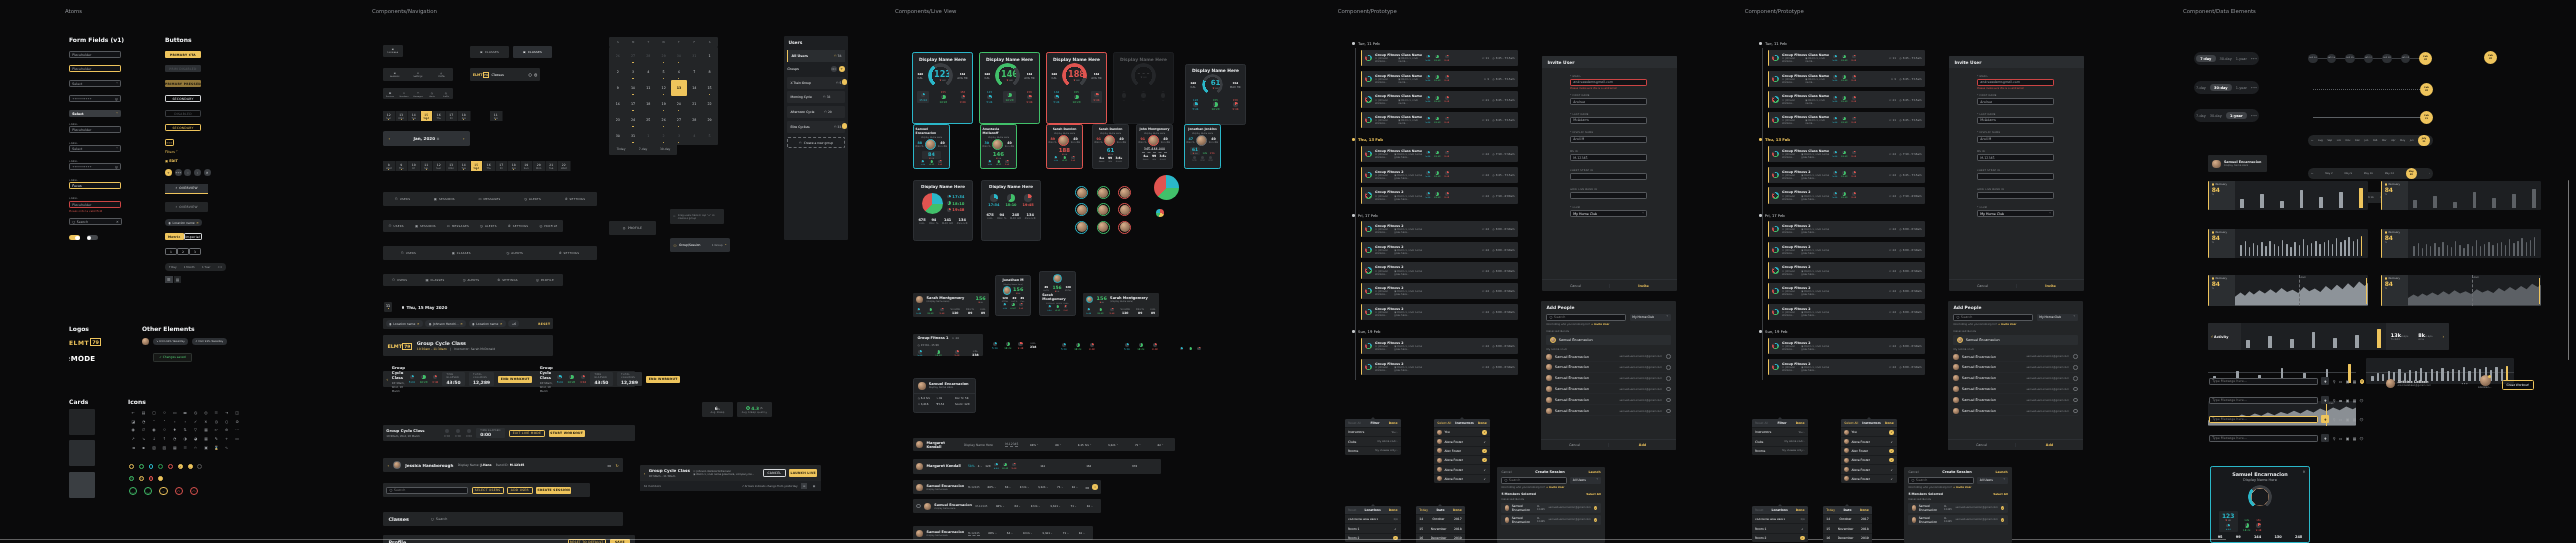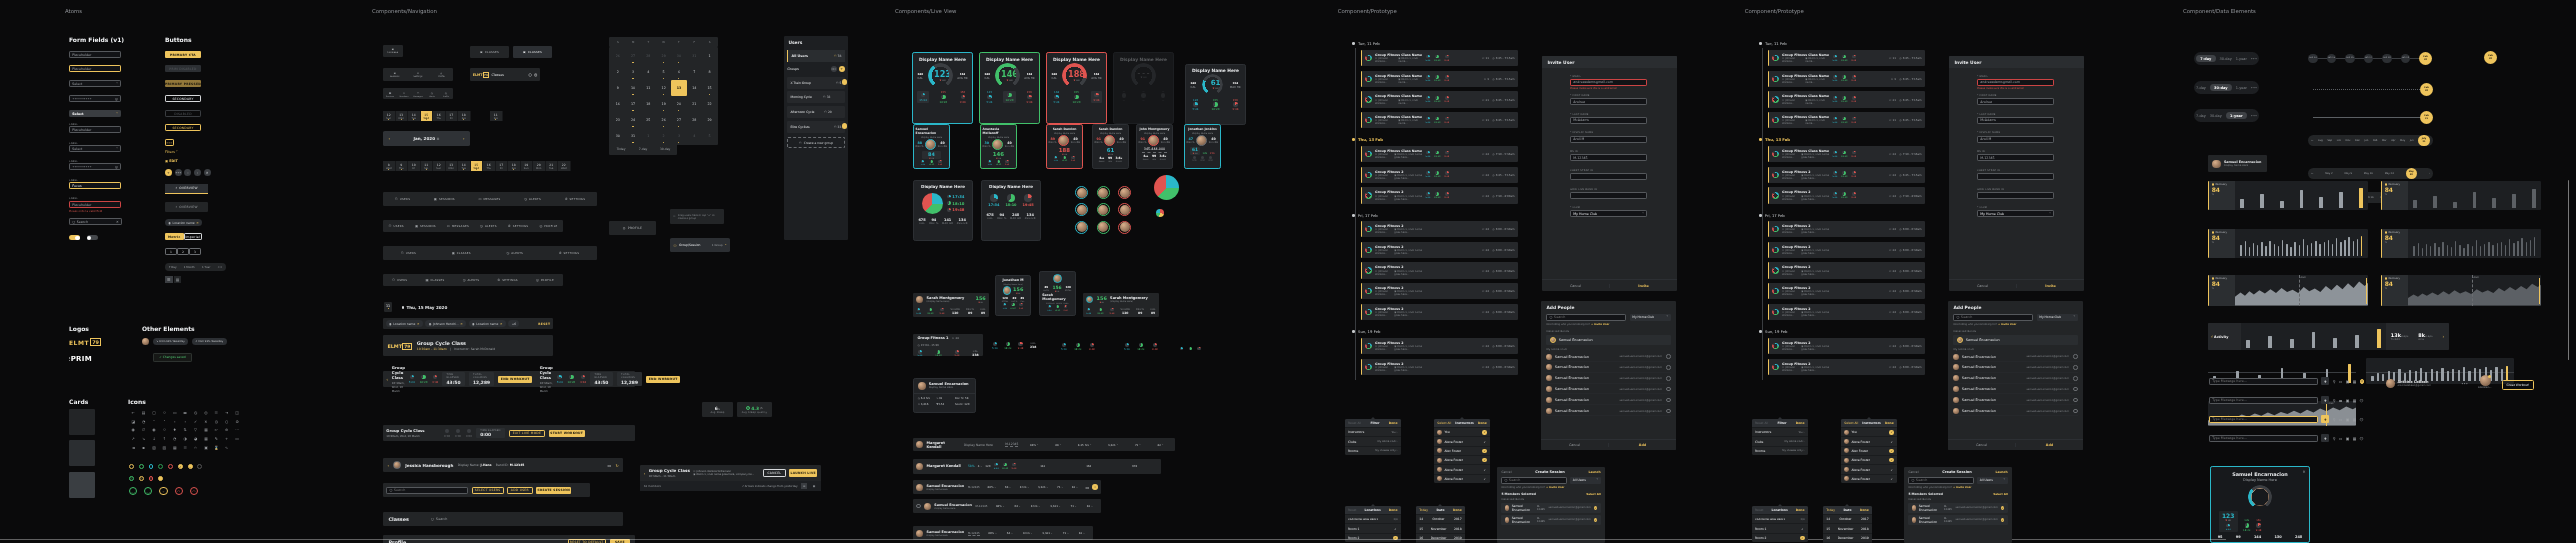--- a/index.html
+++ b/index.html
@@ -215,21 +215,21 @@
   <div class="abs flex" style="left:69px;top:338px;gap:1.1px">
     <span class="yel b" style="font-size:6px;letter-spacing:0.5px">ELMT</span>
     <span class="yel b" style="font-size:4.9px;border:0.8px solid var(--yel);padding:0 1.1px">79</span>
   </div>
   <div class="abs flex" style="left:69px;top:355px;gap:0.5px">
     <span class="col" style="font-size:1.4px;font-weight:bold;line-height:1">
         <span>T</span>
         <span>H</span>
         <span>E</span>
       </span>
-    <span class="b wt" style="font-size:7px;letter-spacing:0.3px">PRIM</span>
+    <span class="b wt" style="font-size:7px;letter-spacing:0.3px">MODE</span>
   </div>
   <div class="abs h" style="left:142px;top:325px">Other Elements</div>
   <div class="abs av" style="left:142px;top:338px;width:7px;height:7px"></div>
   <div class="abs chip" style="left:153px;top:338px;font-size:2.5px">↘ From 93% Yesterday</div>
   <div class="abs chip grn" style="left:192px;top:338px;font-size:2.5px">↗ from 93% Yesterday</div>
   <div class="abs flex" style="left:153px;top:353px;width:39px;height:8.7px;background:#24292575;border:0.5px solid #2e3330;border-radius:1.1px;justify-content:center;font-size:3px;color:#4fc36f">✓  Changes saved</div>
   <div class="abs h" style="left:69px;top:398px">Cards</div>
   <div class="abs" style="left:69px;top:409px;width:25.6px;height:25.6px;background:#232527;border-radius:1.1px"></div>
   <div class="abs" style="left:69px;top:440px;width:25.6px;height:25.6px;background:#2b2e31;border-radius:1.1px"></div>
   <div class="abs" style="left:69px;top:472px;width:25.6px;height:25.6px;background:#3a3e42;border-radius:1.1px"></div>

